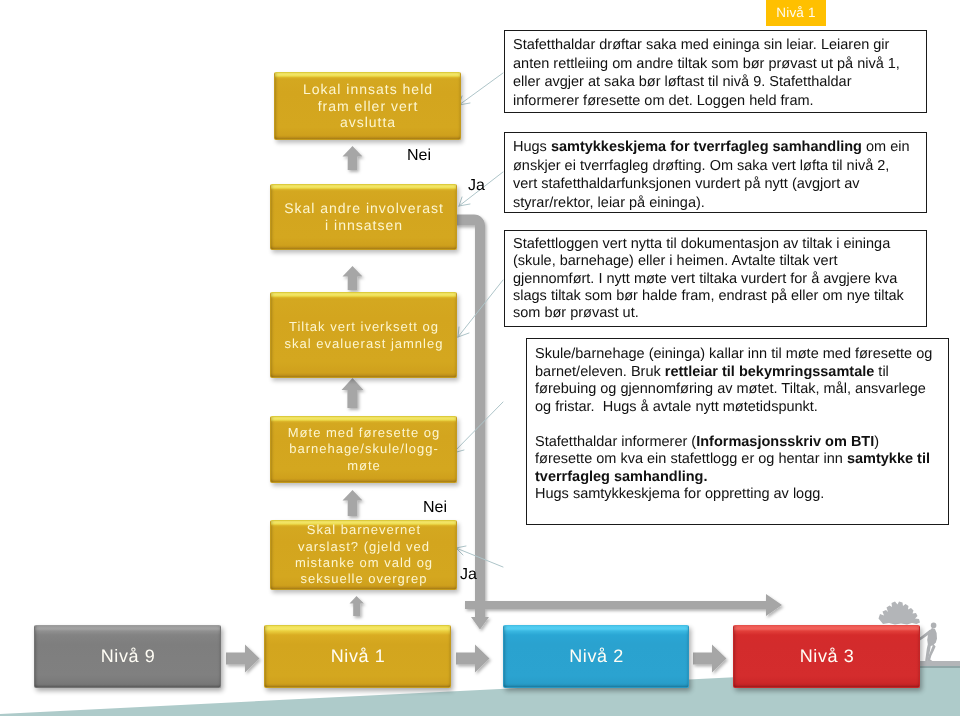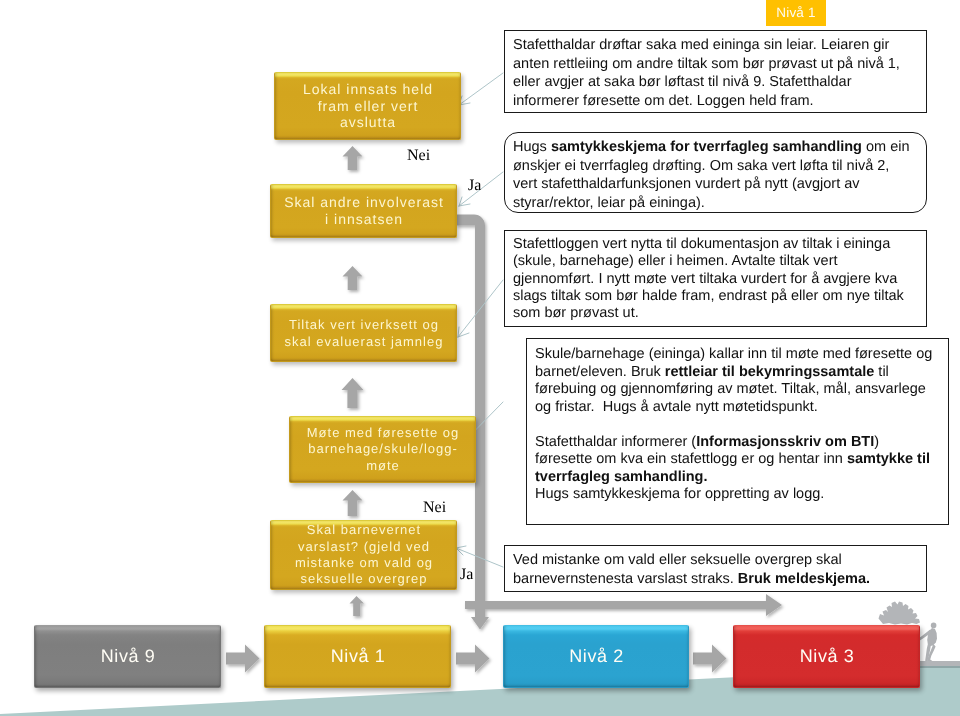--- a/index.html
+++ b/index.html
@@ -28,50 +28,50 @@
         display:flex;align-items:center;justify-content:center;letter-spacing:1px;}
   .fbox > span{display:block;width:100%;padding-left:1px;}
 
   
   .note{position:absolute;box-sizing:border-box;background:#fff;
         border:1.5px solid #1a1a1a;color:#111;font-size:14.5px;line-height:19.5px;
         padding:5px 13px 4px 8px;}
   .note b{font-weight:bold;}
 
   
-  .blabel{position:absolute;font-size:16px;color:#000;font-family:Liberation Serif, serif;}
+  .blabel{position:absolute;font-size:16px;color:#000;}
 
   
   .lbox{position:absolute;box-sizing:border-box;border-radius:2px;
         color:#FFFDF5;font-size:18px;text-align:center;
         display:flex;align-items:center;justify-content:center;
         box-shadow:2px 3px 5px rgba(0,0,0,.33),
                    inset 3px 0 3px -2px rgba(0,0,0,.22),
                    inset -2px 0 3px -2px rgba(0,0,0,.18),
                    inset 0 -3px 3px -2px rgba(0,0,0,.18);
         letter-spacing:.6px;}
   .lbox > span{display:block;padding-left:1px;}
   svg{display:block;}
 
   
   #fb1{left:274px;top:72px;width:187px;height:68px;font-size:14px;line-height:16.8px;}
-  #fb2{left:270px;top:184px;width:187px;height:54px;font-size:14px;line-height:17px;}
-  #fb3{left:270px;top:304px;width:187px;height:58px;font-size:13px;line-height:17px;}
-  #fb4{left:270px;top:416px;width:187px;height:67px;font-size:13px;line-height:16.3px;margin-left:19px;}
+  #fb2{left:270px;top:184px;width:187px;height:66px;font-size:14px;line-height:17px;}
+  #fb3{left:270px;top:292px;width:187px;height:86px;font-size:13px;line-height:17px;}
+  #fb4{left:270px;top:416px;width:187px;height:67px;font-size:13px;line-height:16.3px;}
   #fb5{left:270px;top:520px;width:187px;height:70px;font-size:13px;line-height:16.3px;}
 
   
   #bl1{left:407px;top:147px;}
   #bl2{left:468px;top:177px;}
   #bl3{left:423px;top:499px;}
   #bl4{left:460px;top:566px;}
 
   
   #nb1{left:504px;top:30px;width:423px;height:83px;line-height:18.7px;padding-top:5px;}
-  #nb2{left:504px;top:132px;width:423px;height:81px;line-height:18.7px;padding-top:5px;border-radius:14px;}
+  #nb2{left:504px;top:132px;width:423px;height:81px;line-height:18.7px;padding-top:5px;}
   #nb3{left:504px;top:230px;width:423px;height:97px;line-height:17.3px;padding-top:5px;}
   #nb4{left:504px;top:338px;width:423px;height:187px;line-height:17.5px;padding-top:7px;margin-left:22px;}
   #nb5{left:504px;top:545px;width:423px;height:47px;line-height:19px;padding-top:5px;}
 
   
   #lv0{left:34px;top:625px;width:187px;height:63px;
        background:linear-gradient(to bottom,#9E9E9E 0,#A2A2A2 3px,#909090 5px,#838383 9px,#7E7E7E 30%,#808080 80%,#787878 96%,#6C6C6C 100%);
        border:1px solid #747474;border-top-color:#9C9C9C;}
   #lv1{left:264px;top:625px;width:187px;height:63px;
        background:linear-gradient(to bottom,#F2E257 0,#F4E765 3px,#EBD03F 5px,#D9AC22 9px,#D3A51E 30%,#D4A71F 82%,#CFA01C 95%,#C0901B 100%);
@@ -166,21 +166,20 @@
 
   <div class="blabel" id="bl1">Nei</div>
   <div class="blabel" id="bl2">Ja</div>
   <div class="blabel" id="bl3">Nei</div>
   <div class="blabel" id="bl4">Ja</div>
 
   <div class="note" id="nb1">Stafetthaldar drøftar saka med eininga sin leiar. Leiaren gir anten rettleiing om andre tiltak som bør prøvast ut på nivå 1, eller avgjer at saka bør løftast til nivå 9. Stafetthaldar informerer føresette om det. Loggen held fram.</div>
   <div class="note" id="nb2">Hugs <b>samtykkeskjema for tverrfagleg samhandling</b> om ein ønskjer ei tverrfagleg drøfting. Om saka vert løfta til nivå 2, vert stafetthaldarfunksjonen vurdert på nytt (avgjort av styrar/rektor, leiar på eininga).</div>
   <div class="note" id="nb3">Stafettloggen vert nytta til dokumentasjon av tiltak i eininga (skule, barnehage) eller i heimen. Avtalte tiltak vert gjennomført. I nytt møte vert tiltaka vurdert for å avgjere kva slags tiltak som bør halde fram, endrast på eller om nye tiltak som bør prøvast ut.</div>
   <div class="note" id="nb4">Skule/barnehage (eininga) kallar inn til møte med føresette og barnet/eleven. Bruk <b>rettleiar til bekymringssamtale</b> til førebuing og gjennomføring av møtet. Tiltak, mål, ansvarlege og fristar. &nbsp;Hugs å avtale nytt møtetidspunkt.<br><br>Stafetthaldar informerer (<b>Informasjonsskriv om BTI</b>) føresette om kva ein stafettlogg er og hentar inn <b>samtykke til tverrfagleg samhandling.</b><br>Hugs samtykkeskjema for oppretting av logg.</div>
-  <div class="note" id="nb5">Ved mistanke om vald eller seksuelle overgrep skal barnevernstenesta varslast straks. <b>Bruk meldeskjema.</b></div>
 
   <div class="lbox" id="lv0" style="--c: #808080;">
       <span>Nivå 9</span>
     </div>
   <div class="lbox" id="lv1" style="--c: #D6A920;">
       <span>Nivå 1</span>
     </div>
   <div class="lbox" id="lv2" style="--c: #2EA3DA;">
       <span>Nivå 2</span>
     </div>

